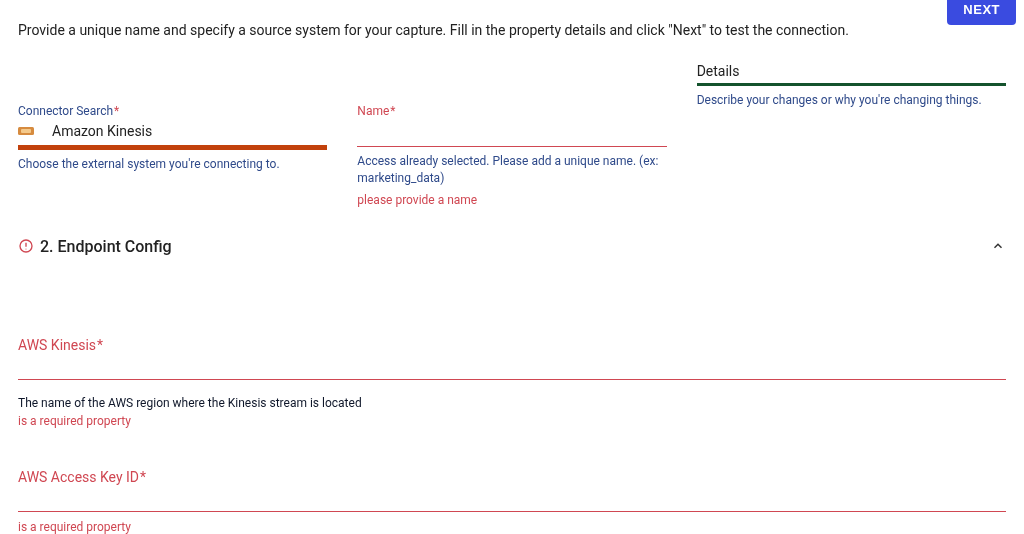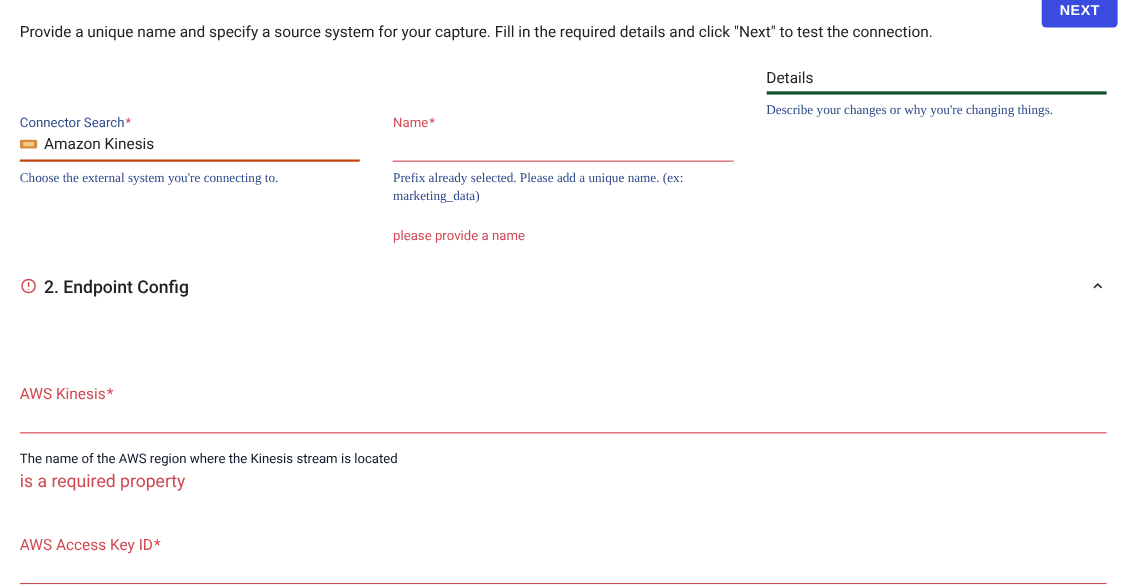--- a/index.html
+++ b/index.html
@@ -101,23 +101,23 @@
     .field-label.error {
       color: #d04752;
     }
     .req-star {
       color: #d04752;
       margin-left: 1px;
     }
     .connector-value {
       display: flex;
       align-items: center;
-      gap: 6px;
+      gap: 18px;
       padding-bottom: 6px;
-      border-bottom: 2px solid #c2410c;
+      border-bottom: 5px solid #c2410c;
       font-size: 14px;
       color: #222;
     }
     .connector-logo {
       width: 16px;
       height: 14px;
       display: inline-block;
     }
     .input-line {
       height: 24px;
@@ -129,26 +129,25 @@
       outline: none;
     }
     .input-line.error {
       border-bottom-color: #d04752;
     }
     .helper-text {
       font-size: 12px;
       color: #2f4a8a;
       margin-top: 6px;
       line-height: 1.4;
-      font-family: Liberation Serif, serif;
     }
     .error-text {
       font-size: 12px;
       color: #d04752;
-      margin-top: 20px;
+      margin-top: 6px;
     }
     .fieldset2-title {
       font-size: 14px;
       color: #222;
       padding-bottom: 4px;
       border-bottom: 3px solid #14532d;
       margin-bottom: 6px;
     }
     .full-field {
       margin-bottom: 24px;
@@ -166,37 +165,37 @@
       background: transparent;
       outline: none;
       margin-bottom: 4px;
     }
     .full-helper {
       font-size: 12px;
       color: #0f172a;
       margin-top: 12px;
     }
     .full-error {
-      font-size: 16px;
+      font-size: 12px;
       color: #d04752;
       margin-top: 4px;
     }
     .section2-space {
       margin-top: 30px;
     }
   </style>
 </head>
 <body>
 
 <button class="next-button">NEXT</button>
 
 <div class="page">
 
 
-  <div class="section-description">Provide a unique name and specify a source system for your capture. Fill in the required details and click "Next" to test the connection.</div>
+  <div class="section-description">Provide a unique name and specify a source system for your capture. Fill in the property details and click "Next" to test the connection.</div>
 
   <div class="row3">
 
     <div class="col">
       <div class="field-label">
         <span>Connector Search</span><span class="req-star">*</span>
       </div>
       <div class="connector-value">
         <span class="connector-logo">
           <svg viewBox="0 0 16 14">
@@ -207,21 +206,21 @@
         <span>Amazon Kinesis</span>
       </div>
       <div class="helper-text">Choose the external system you're connecting to.</div>
     </div>
 
     <div class="col">
       <div class="field-label error">
         <span>Name</span><span class="req-star">*</span>
       </div>
       <input class="input-line error" type="text" style="">
-      <div class="helper-text">Prefix already selected. Please add a unique name. (ex: marketing_data)</div>
+      <div class="helper-text">Access already selected. Please add a unique name. (ex: marketing_data)</div>
       <div class="error-text">please provide a name</div>
     </div>
 
     <div class="col">
       <div class="fieldset2-title">Details</div>
       <div class="helper-text">Describe your changes or why you're changing things.</div>
     </div>
   </div>
 
   <div class="section-header section2-space">

